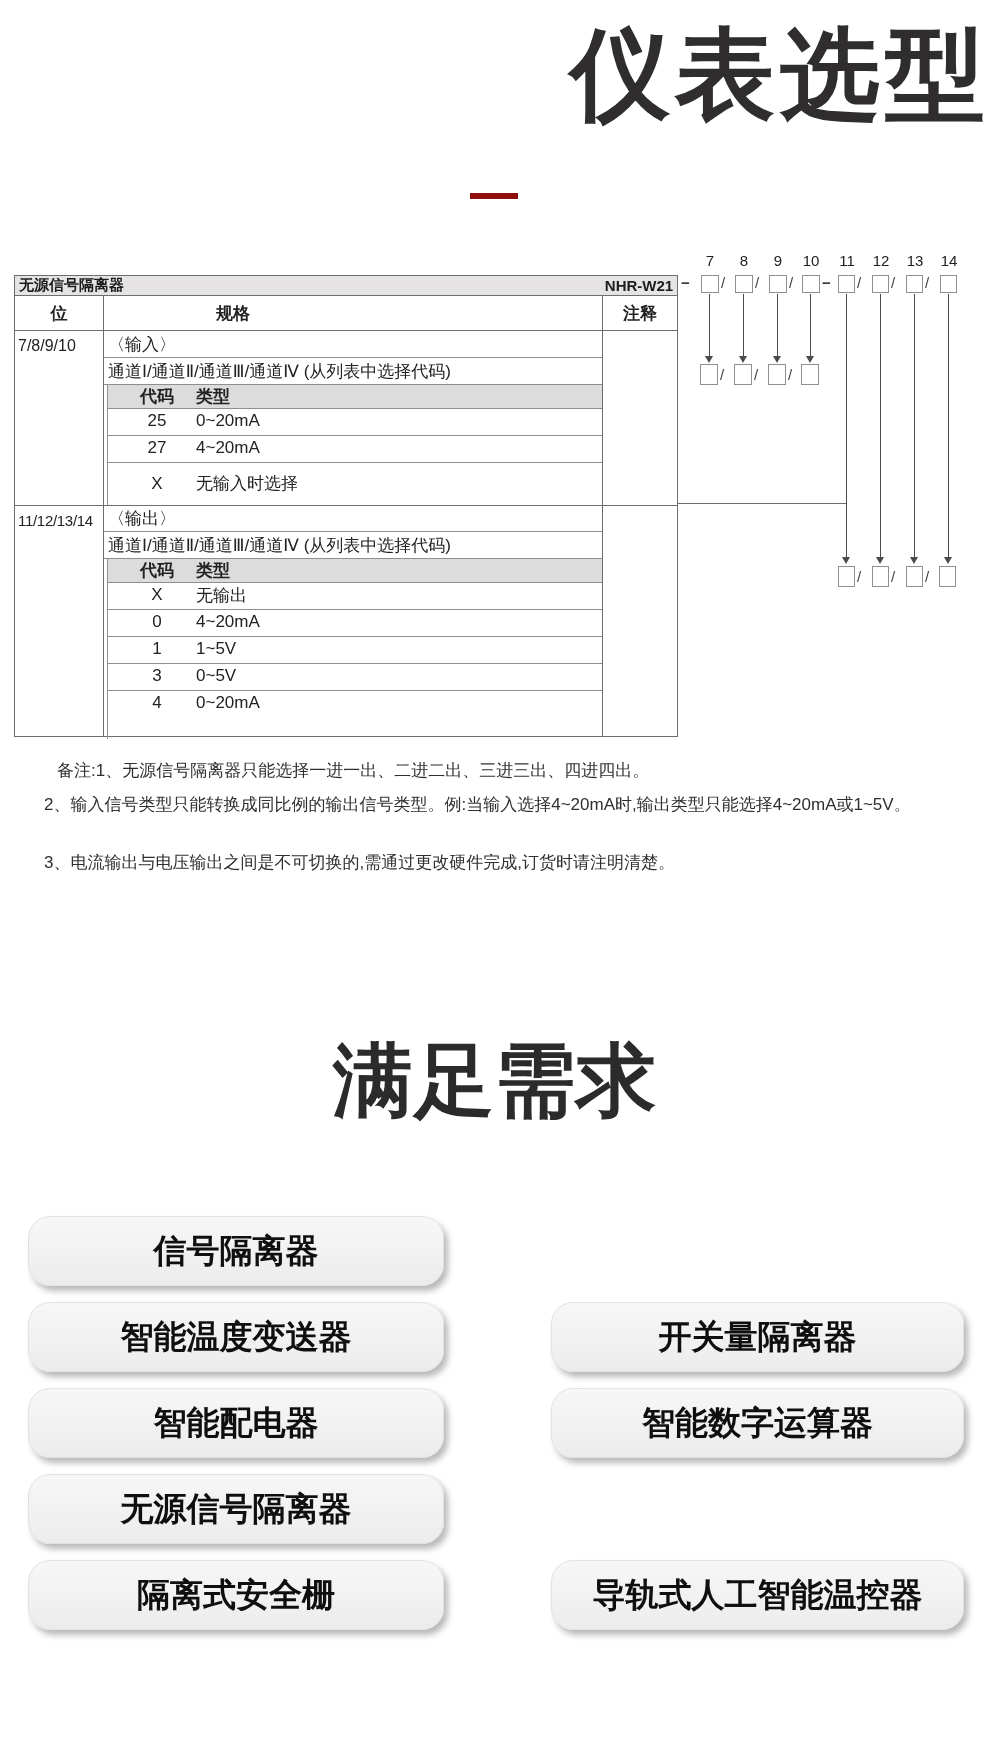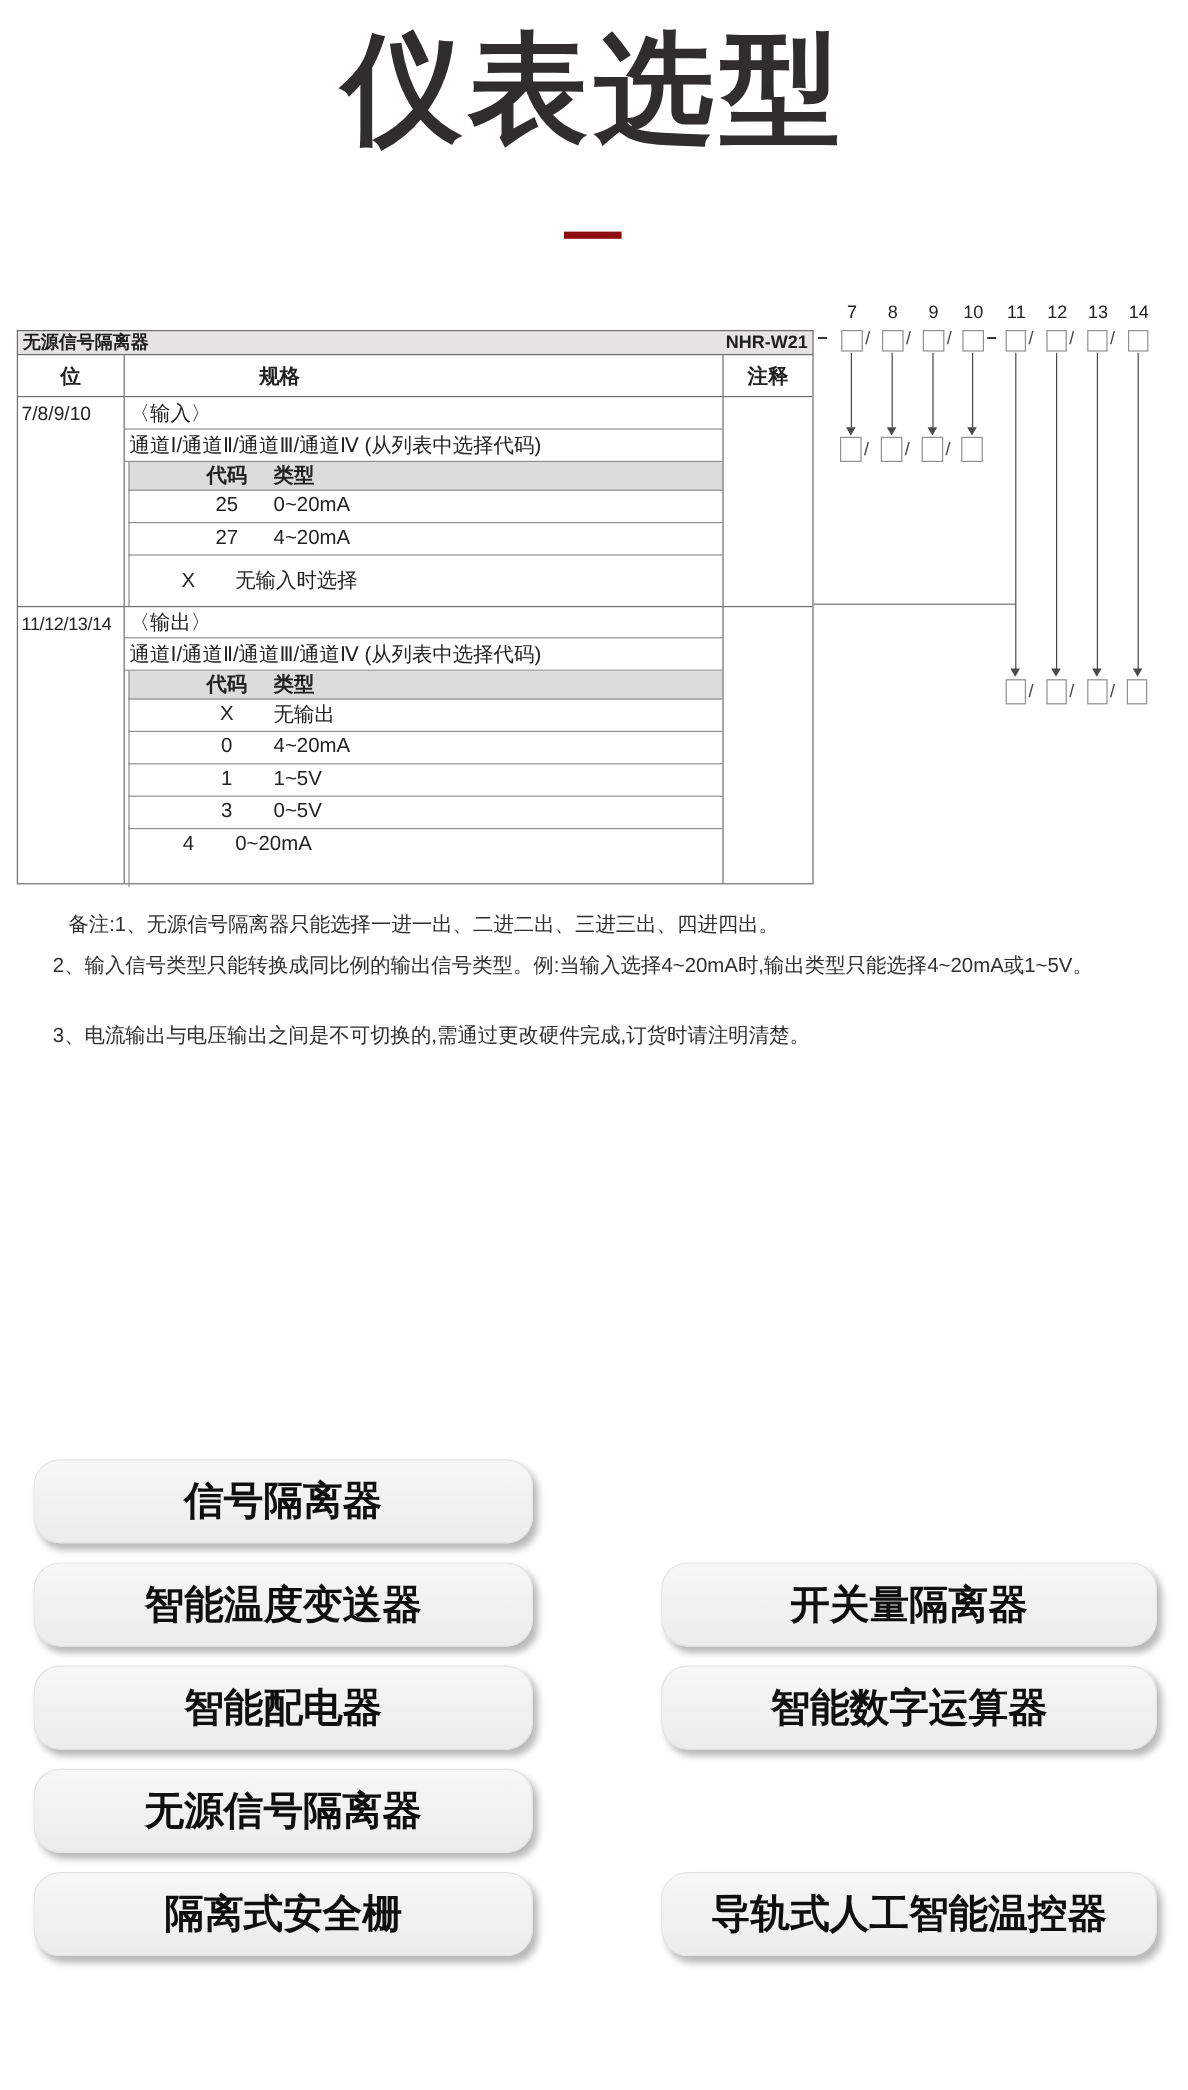--- a/index.html
+++ b/index.html
@@ -3,21 +3,21 @@
 <meta charset="utf-8">
 <style>
   html,body { margin:0; padding:0; background:#ffffff; }
   .page {
     position:relative; width:990px; height:1742px; margin:0 auto;
     background:#ffffff; overflow:hidden;
     font-family:"Liberation Sans", sans-serif; color:#222;
   }
   
   .main-title {
-    position:absolute; left:0; top:16px; width:990px; text-align:center;
+    position:absolute; left:0; top:16px; width:990px; text-align:right;
     font-size:100px; font-weight:900; color:#2f2d2d; letter-spacing:5px; line-height:116px;
   }
   .accent-dash { position:absolute; left:470px; top:193px; width:48px; height:6px; background:#8e0d0d; }
 
   
   .band {
     position:absolute; left:14px; top:275px; width:664px; height:20px;
     background:#e5e3e3; border:1px solid #6e6e6e; border-bottom:none;
     display:flex; align-items:center; box-sizing:border-box;
     font-size:15px; font-weight:bold; color:#1d1d1d;
@@ -35,21 +35,21 @@
   .hdr { justify-content:center; font-weight:bold; }
   .hdr-spec { padding-left:112px; font-weight:bold; }
   .b-r { border-right:1px solid #6e6e6e; }
   .b-l { border-left:1px solid #6e6e6e; }
   .b-b { border-bottom:1px solid #6e6e6e; }
   .b-t { border-top:1px solid #6e6e6e; }
   .pos { align-items:flex-start; justify-content:flex-start; padding:6px 0 0 3px; font-size:16px; }
   .pos-sm { font-size:15px; letter-spacing:-0.3px; }
   .spec-row { padding-left:4px; border-bottom:1px solid #8f8f8f; }
   .nest { height:100%; flex:1; display:flex; align-items:center; margin-left:3px; border-left:1px solid #8f8f8f; min-width:0; }
-  .nb { border-bottom:1px solid #8f8f8f;padding-left:32px; }
+  .nb { border-bottom:1px solid #8f8f8f; }
   .nest-hdr { background:#dcdcdc; font-weight:bold; }
   .code-col { width:62px; margin-left:18px; text-align:center; }
   .type-col { margin-left:8px; white-space:nowrap; }
 
   
   .num { position:absolute; width:22px; text-align:center; font-size:15px; color:#222; }
   .obox { position:absolute; width:18px; height:18px; border:1px solid #8f8f8f; background:#fff; box-sizing:border-box; }
   .sl  { position:absolute; font-size:15px; color:#444; }
   .dsh { position:absolute; font-size:15px; font-weight:bold; color:#333; }
   .vline { position:absolute; width:1px; background:#4a4a4a; }
@@ -225,20 +225,21 @@
   <div class="sl" style="left:925px;top:568px">/</div>
   <div class="obox" style="left:939px;top:566px;width:17px;height:21px"></div>
 
   <div class="extline"></div>
 
   <div class="note" style="left:57px;top:758px">备注:1、无源信号隔离器只能选择一进一出、二进二出、三进三出、四进四出。</div>
   <div class="note note-wrap" style="left:30px;top:792px">2、输入信号类型只能转换成同比例的输出信号类型。例:当输入选择4~20mA时,输出类型只能选择4~20mA或1~5V。</div>
   <div class="note" style="left:44px;top:850px">3、电流输出与电压输出之间是不可切换的,需通过更改硬件完成,订货时请注明清楚。</div>
 
   <div class="products-heading">
+    <span>满足需求</span>
   </div>
 
   <div class="btn" style="left:28px;top:1216px">信号隔离器</div>
   <div class="btn" style="left:28px;top:1302px">智能温度变送器</div>
   <div class="btn" style="left:28px;top:1388px">智能配电器</div>
   <div class="btn" style="left:28px;top:1474px">无源信号隔离器</div>
   <div class="btn" style="left:28px;top:1560px">隔离式安全栅</div>
 
   <div class="btn btn-r" style="left:551px;top:1302px">开关量隔离器</div>
   <div class="btn btn-r" style="left:551px;top:1388px">智能数字运算器</div>

